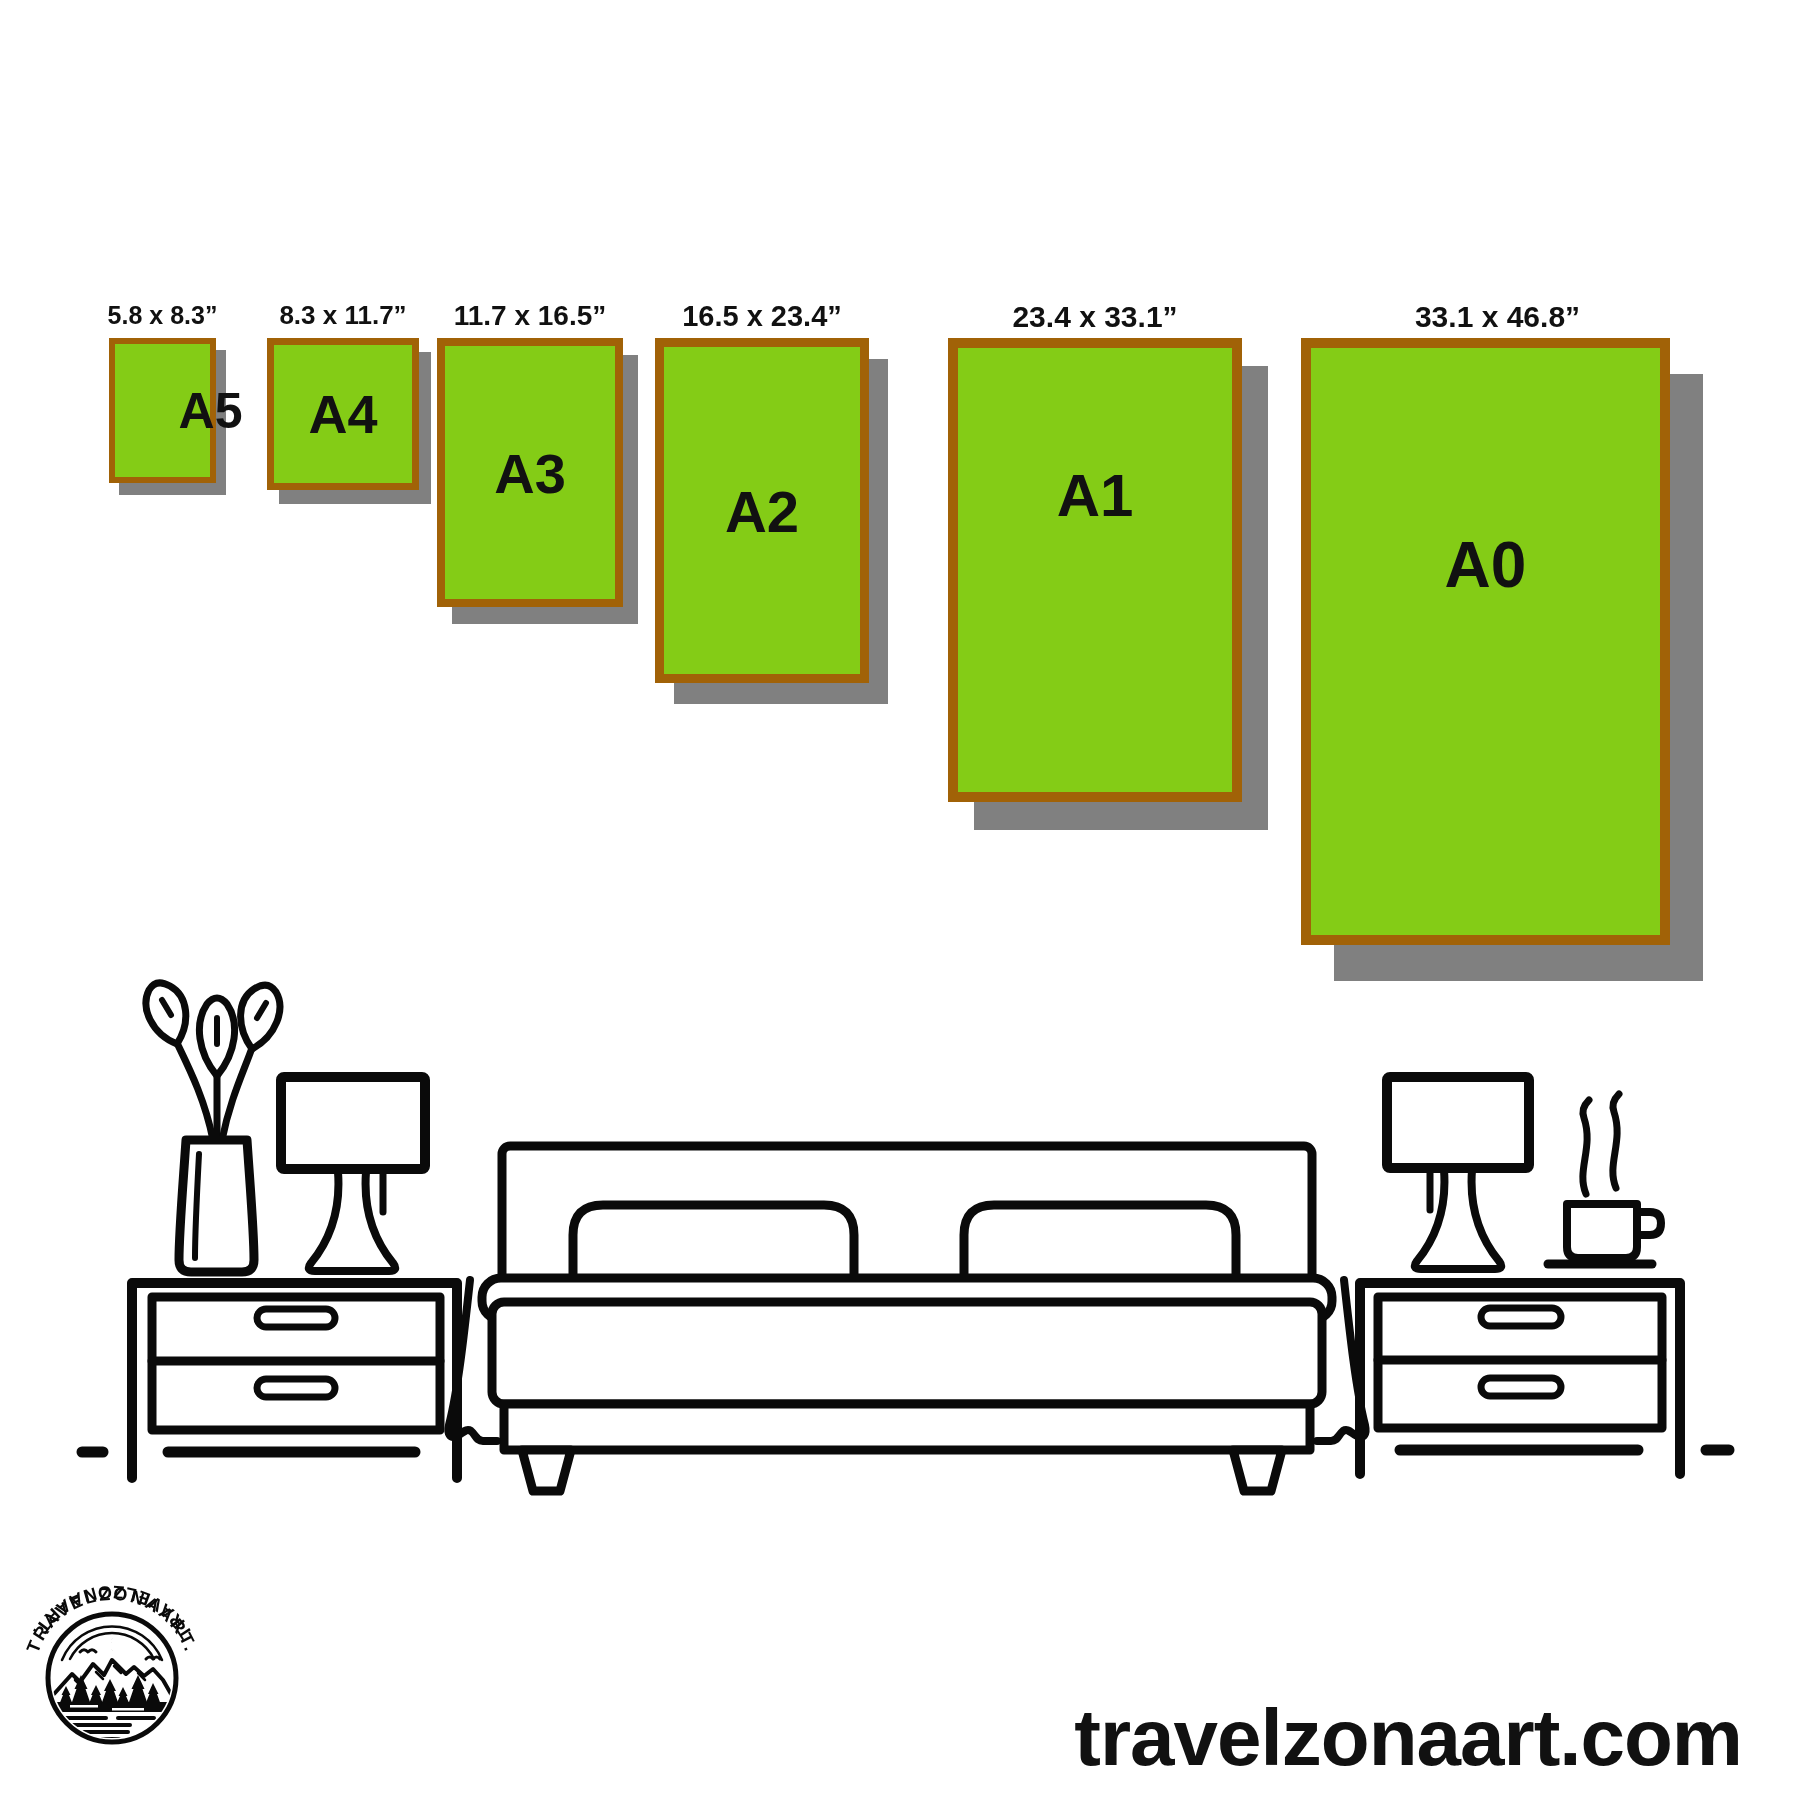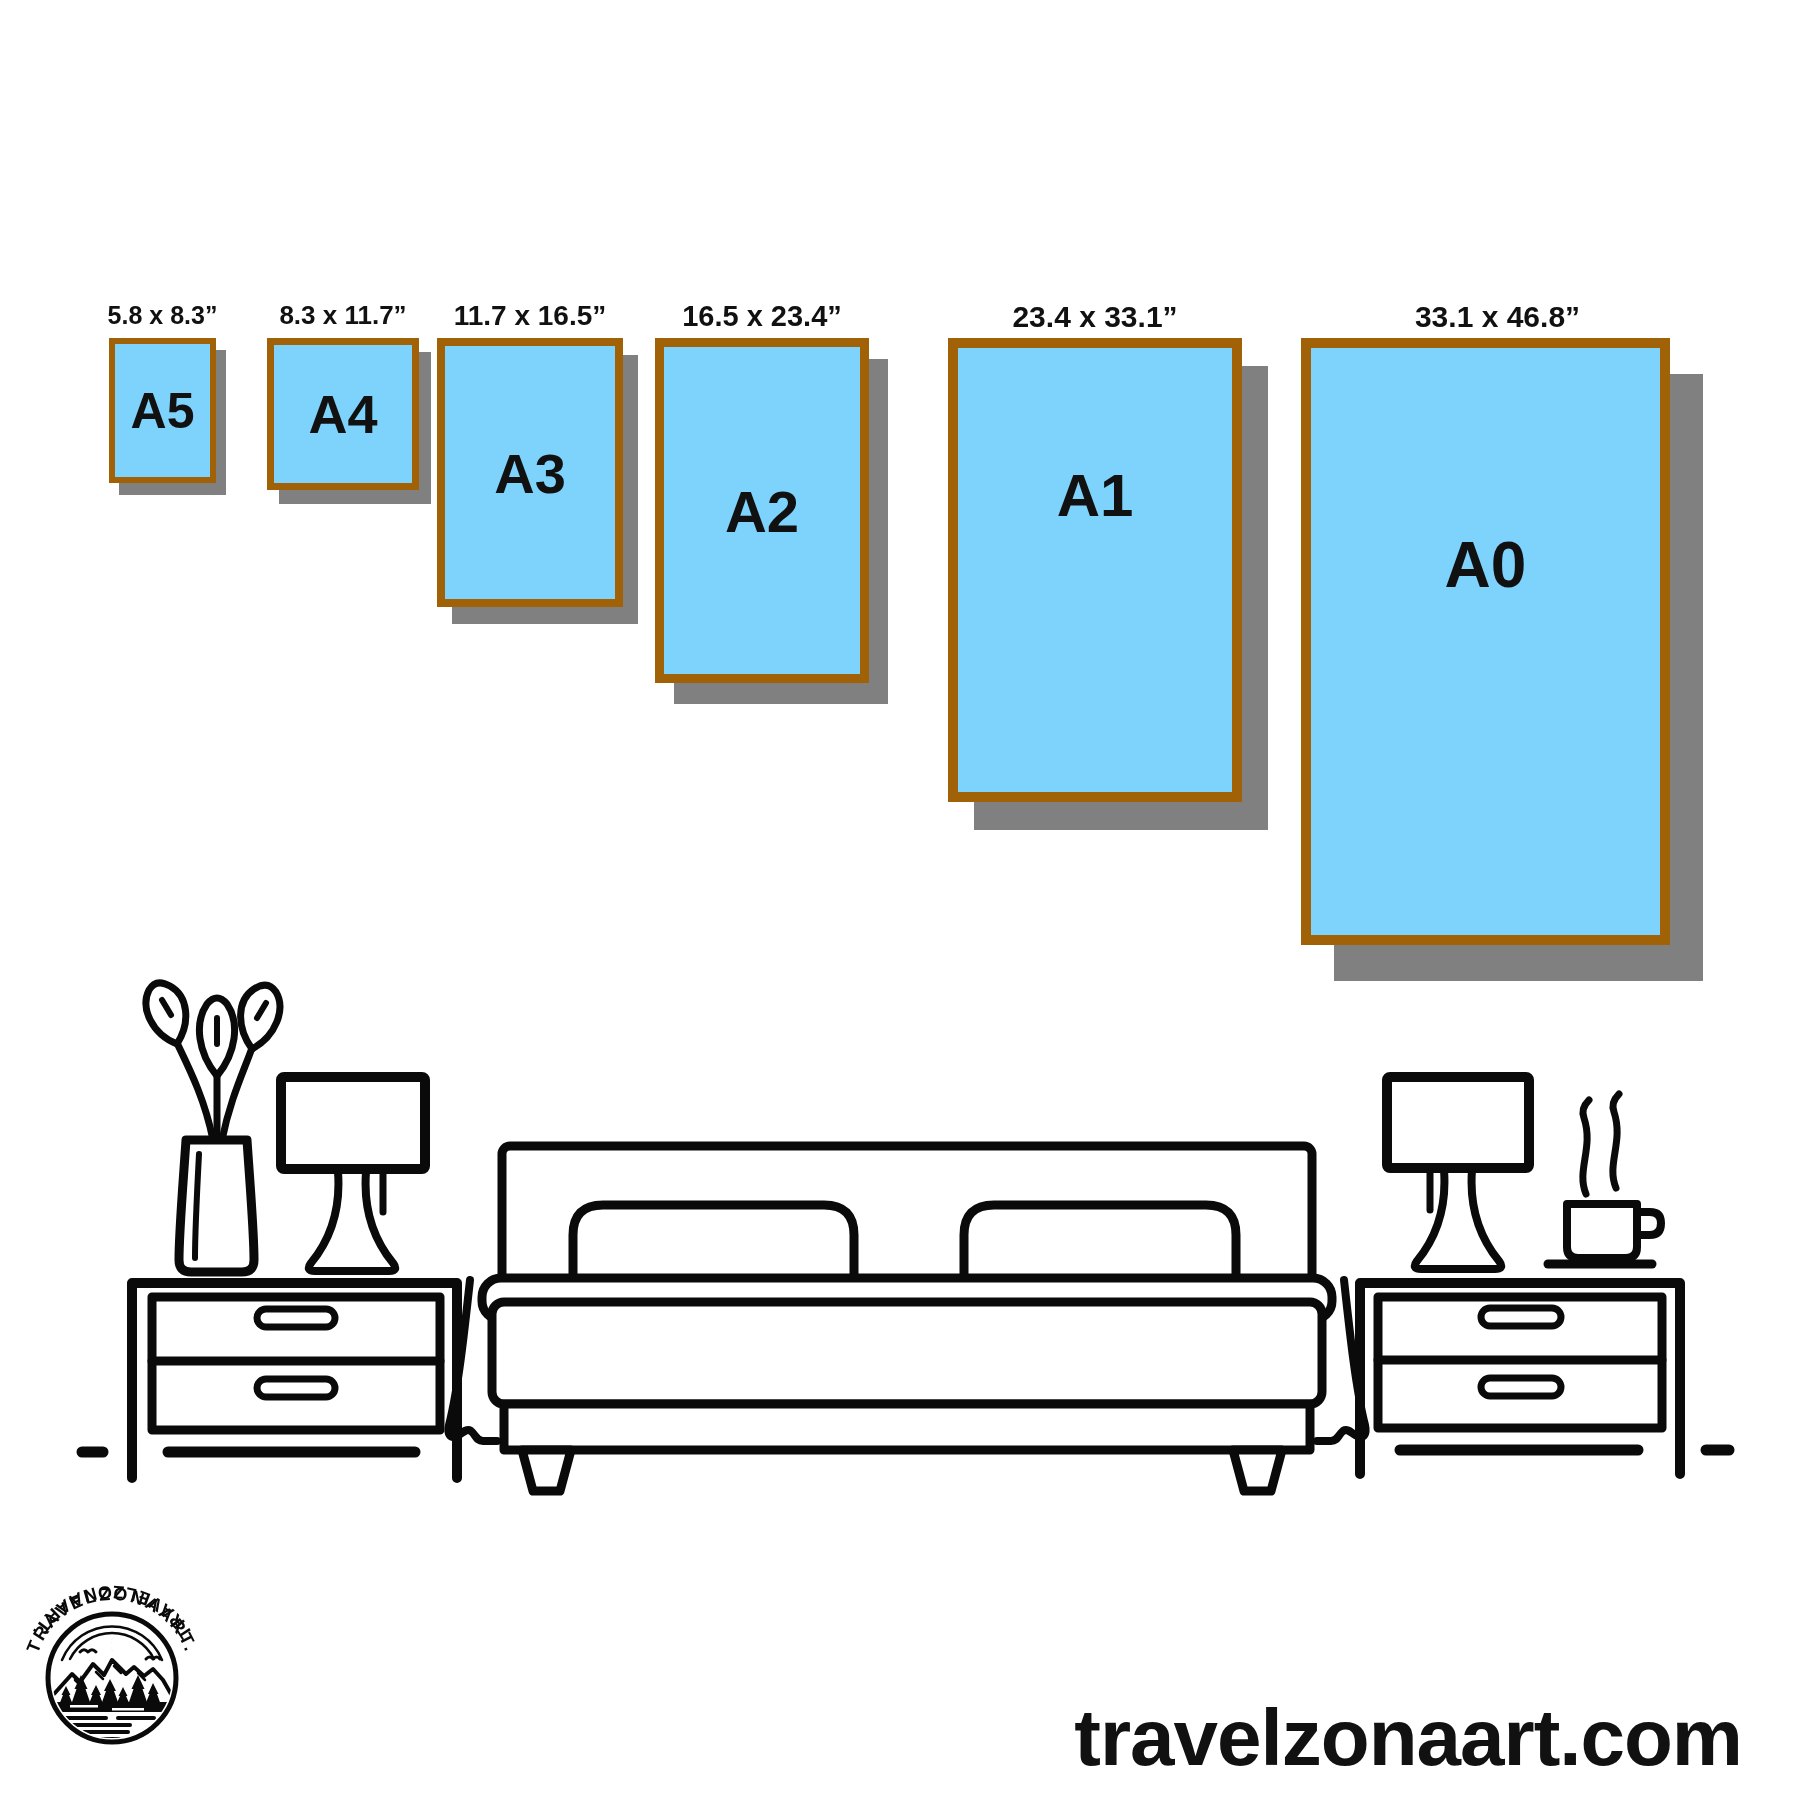--- a/index.html
+++ b/index.html
@@ -8,33 +8,33 @@
     font-family:"Liberation Sans",sans-serif;color:#0a0a0a;overflow:hidden;
   }
   
   .page-title{
     position:absolute;top:68px;left:0;width:1800px;height:100px;
     text-align:center;font-size:97px;line-height:100px;font-weight:bold;
     letter-spacing:-2px;color:#111111;
   }
   
   .frame{
-    position:absolute;top:338px;background:#7dd3fc;border:8px solid #a16207;
+    position:absolute;top:338px;background:#84cc16;border:8px solid #a16207;
     box-sizing:border-box;
   }
   .frame .dim{
     position:absolute;bottom:calc(100% + 14px);left:50%;transform:translateX(-50%);
     white-space:nowrap;font-weight:bold;color:#111111;letter-spacing:0;
   }
   .frame .letter{
     position:absolute;left:50%;transform:translate(-50%,-50%);
     font-weight:bold;color:#111111;
   }
   .f0{left:109px;width:107px;height:145px;border-width:6px;box-shadow:10px 12px 0 0 #808080;}
-  .f0 .dim{font-size:25px;}  .f0 .letter{top:50%;font-size:50px;}
+  .f0 .dim{font-size:25px;}  .f0 .letter{top:50%;font-size:50px;margin-left:48px;}
   .f1{left:267px;width:152px;height:152px;border-width:7px;box-shadow:12px 14px 0 0 #808080;}
   .f1 .dim{font-size:26px;}  .f1 .letter{top:50%;font-size:54px;}
   .f2{left:437px;width:186px;height:269px;border-width:8px;box-shadow:15px 17px 0 0 #808080;}
   .f2 .dim{font-size:28px;text-align:center;}  .f2 .letter{top:50%;font-size:56px;}
   .f3{left:655px;width:214px;height:345px;border-width:9px;box-shadow:19px 21px 0 0 #808080;}
   .f3 .dim{font-size:29px;}  .f3 .letter{top:50%;font-size:58px;}
   .f4{left:948px;width:294px;height:464px;border-width:10px;box-shadow:26px 28px 0 0 #808080;}
   .f4 .dim{font-size:30px;}  .f4 .letter{top:33%;font-size:60px;}
   .f5{left:1301px;width:369px;height:607px;border-width:10px;box-shadow:33px 36px 0 0 #808080;}
   .f5 .dim{font-size:30px;margin-left:12px;}  .f5 .letter{top:37%;font-size:64px;}

